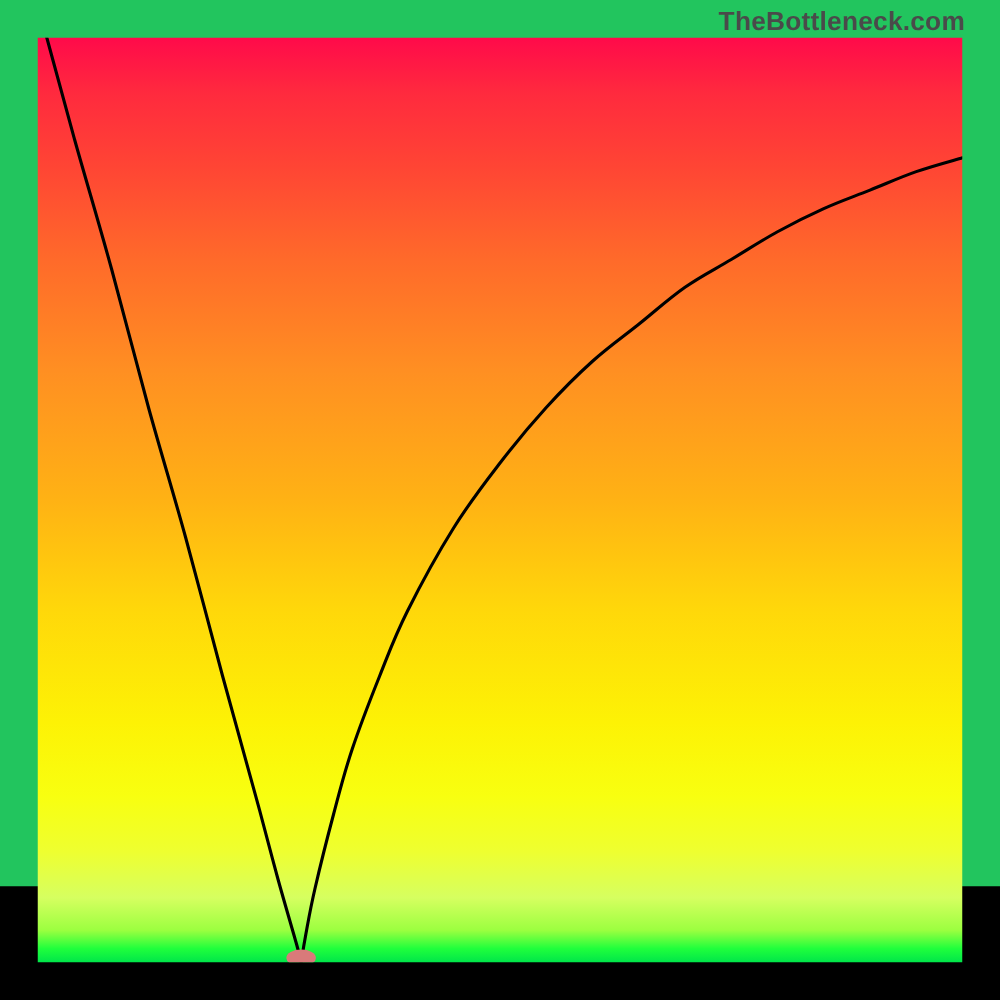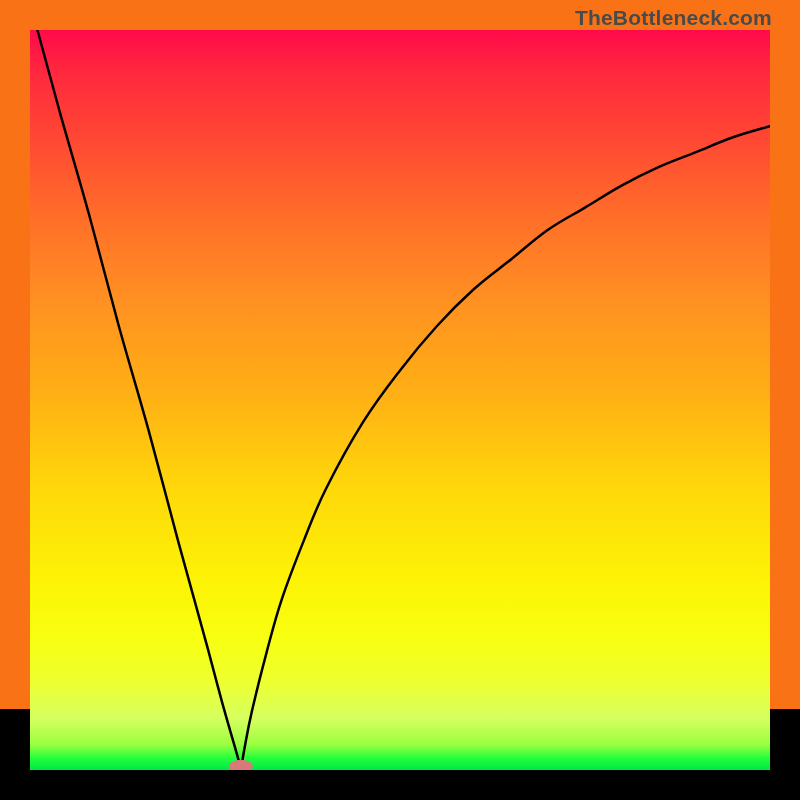--- a/index.html
+++ b/index.html
@@ -8,21 +8,21 @@
     width: 800px;
     height: 800px;
     overflow: hidden;
     background: #000;
     font-family: Arial, Helvetica, sans-serif;
   }
   .frame {
     position: relative;
     width: 800px;
     height: 709px;
-    background: #f97316;
+    background: #22c55e;
   }
   .plot {
     position: absolute;
     left: 30px;
     top: 30px;
     width: 740px;
     height: 740px;
     overflow: hidden;
   }
   .gradient {

